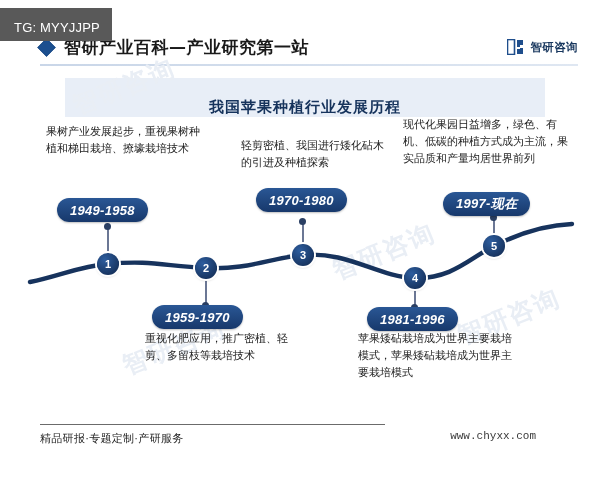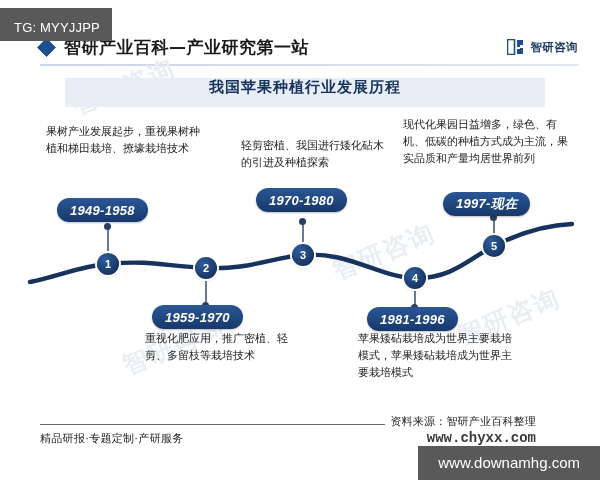--- a/index.html
+++ b/index.html
@@ -55,23 +55,23 @@
     font-size:11.5px;color:#17365d;font-weight:bold;letter-spacing:.4px;
     white-space:nowrap;
   }
   .hdr-rule{
     position:absolute;left:40px;right:22px;top:64px;height:2px;
     background:linear-gradient(to right,#c9d6e8,#dfe7f2);
   }
 
   
   .title-band{
-    position:absolute;left:65px;top:78px;width:480px;height:29px;
+    position:absolute;left:65px;top:78px;width:480px;height:39px;
     background:#e8eef7;
-    display:flex;align-items:flex-start;justify-content:center;
+    display:flex;align-items:flex-end;justify-content:center;
   }
   .title-band .t{
     font-family:"DejaVu Serif","Liberation Serif",serif;
     font-weight:bold;font-size:15px;color:#16335c;letter-spacing:1px;
   }
 
   
   .wm{
     position:absolute;color:#e9eef5;font-weight:bold;
     font-size:25px;letter-spacing:2px;
@@ -119,22 +119,22 @@
   }
   .foot-left{
     position:absolute;left:40px;top:431px;font-size:11px;color:#1d1d1d;
     letter-spacing:.3px;
   }
   .foot-src{
     position:absolute;right:64px;top:414px;font-size:11px;color:#1d1d1d;
     text-align:right;letter-spacing:.2px;
   }
   .foot-url{
-    position:absolute;right:64px;top:430px;font-size:14px;color:#3a3a3a;
-    text-align:right;font-family:"Liberation Mono","DejaVu Sans Mono",monospace;font-weight:bold;
+    position:absolute;right:64px;top:430px;font-size:11px;color:#3a3a3a;
+    text-align:right;font-family:"Liberation Mono","DejaVu Sans Mono",monospace;
   }
 </style>
 </head>
 <body>
 
 <div class="page">
 
   <div class="wm" style="left:70px;top:70px;">智研咨询</div>
   <div class="wm" style="left:120px;top:330px;">智研咨询</div>
   <div class="wm" style="left:330px;top:235px;">智研咨询</div>
@@ -202,19 +202,17 @@
 
     <div class="desc" style="left:241px;top:137px;width:150px;">轻剪密植、我国进行矮化砧木的引进及种植探索</div>
 
     <div class="desc" style="left:358px;top:330px;width:155px;">苹果矮砧栽培成为世界主要栽培模式，苹果矮砧栽培成为世界主要栽培模式</div>
 
     <div class="desc" style="left:403px;top:116px;width:168px;">现代化果园日益增多，绿色、有机、低碳的种植方式成为主流，果实品质和产量均居世界前列</div>
   </div>
 
   <div class="foot-rule"></div>
   <div class="foot-left">精品研报·专题定制·产研服务</div>
-  <div class="foot-src">资料来源：智研产业百科整理</div>
   <div class="foot-url">www.chyxx.com</div>
 
   <div class="tg-tag">TG: MYYJJPP</div>
-  <div class="site-tag">www.downamhg.com</div>
 
 </div>
 
 </body></html>

